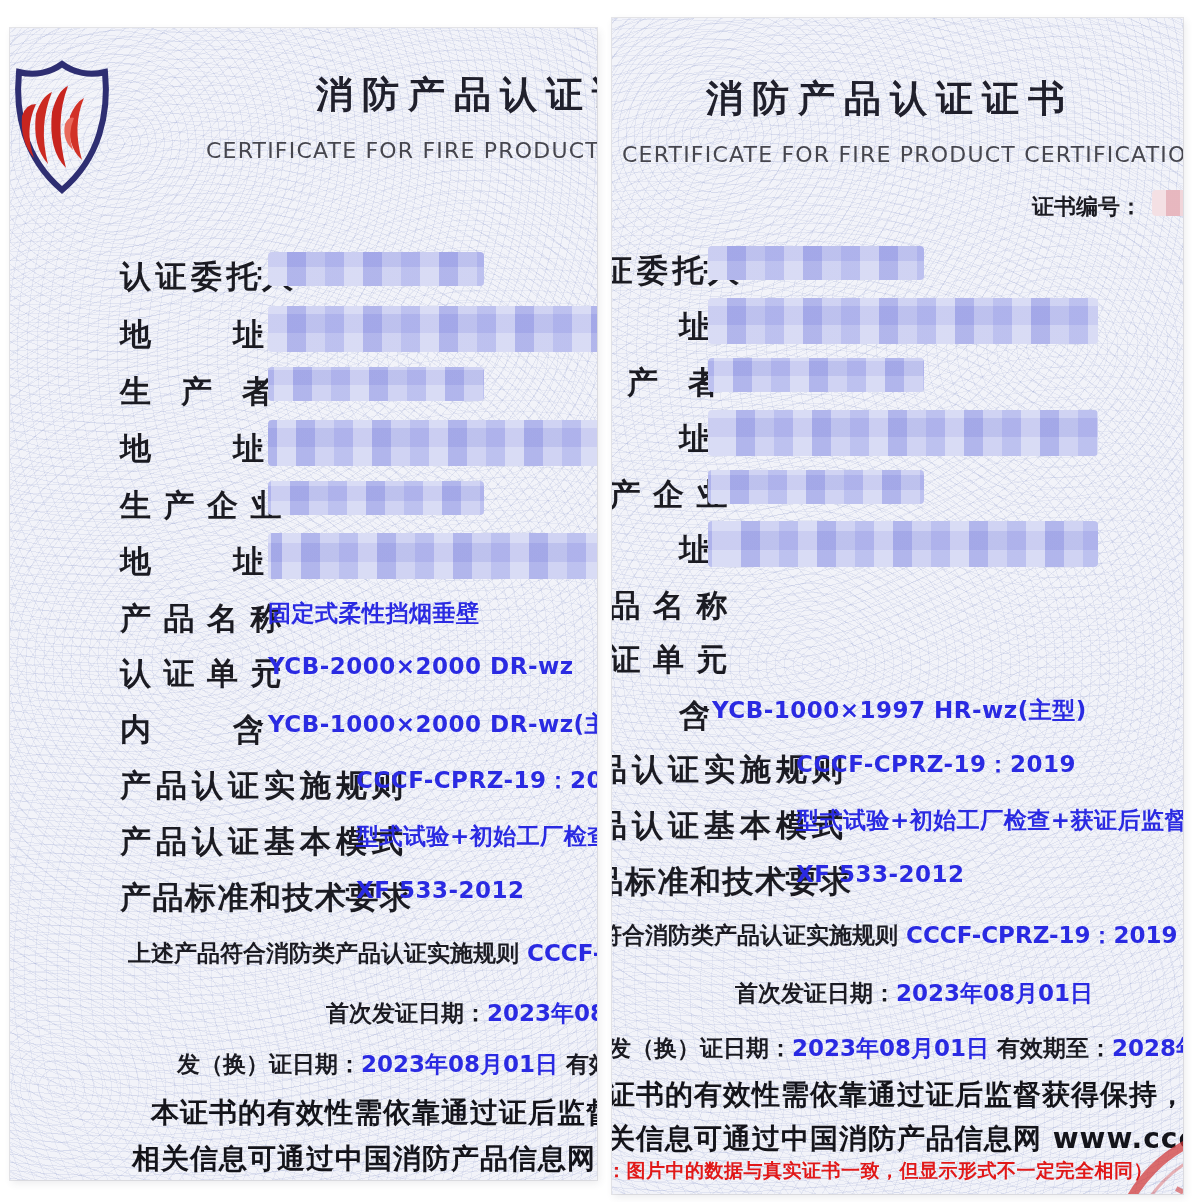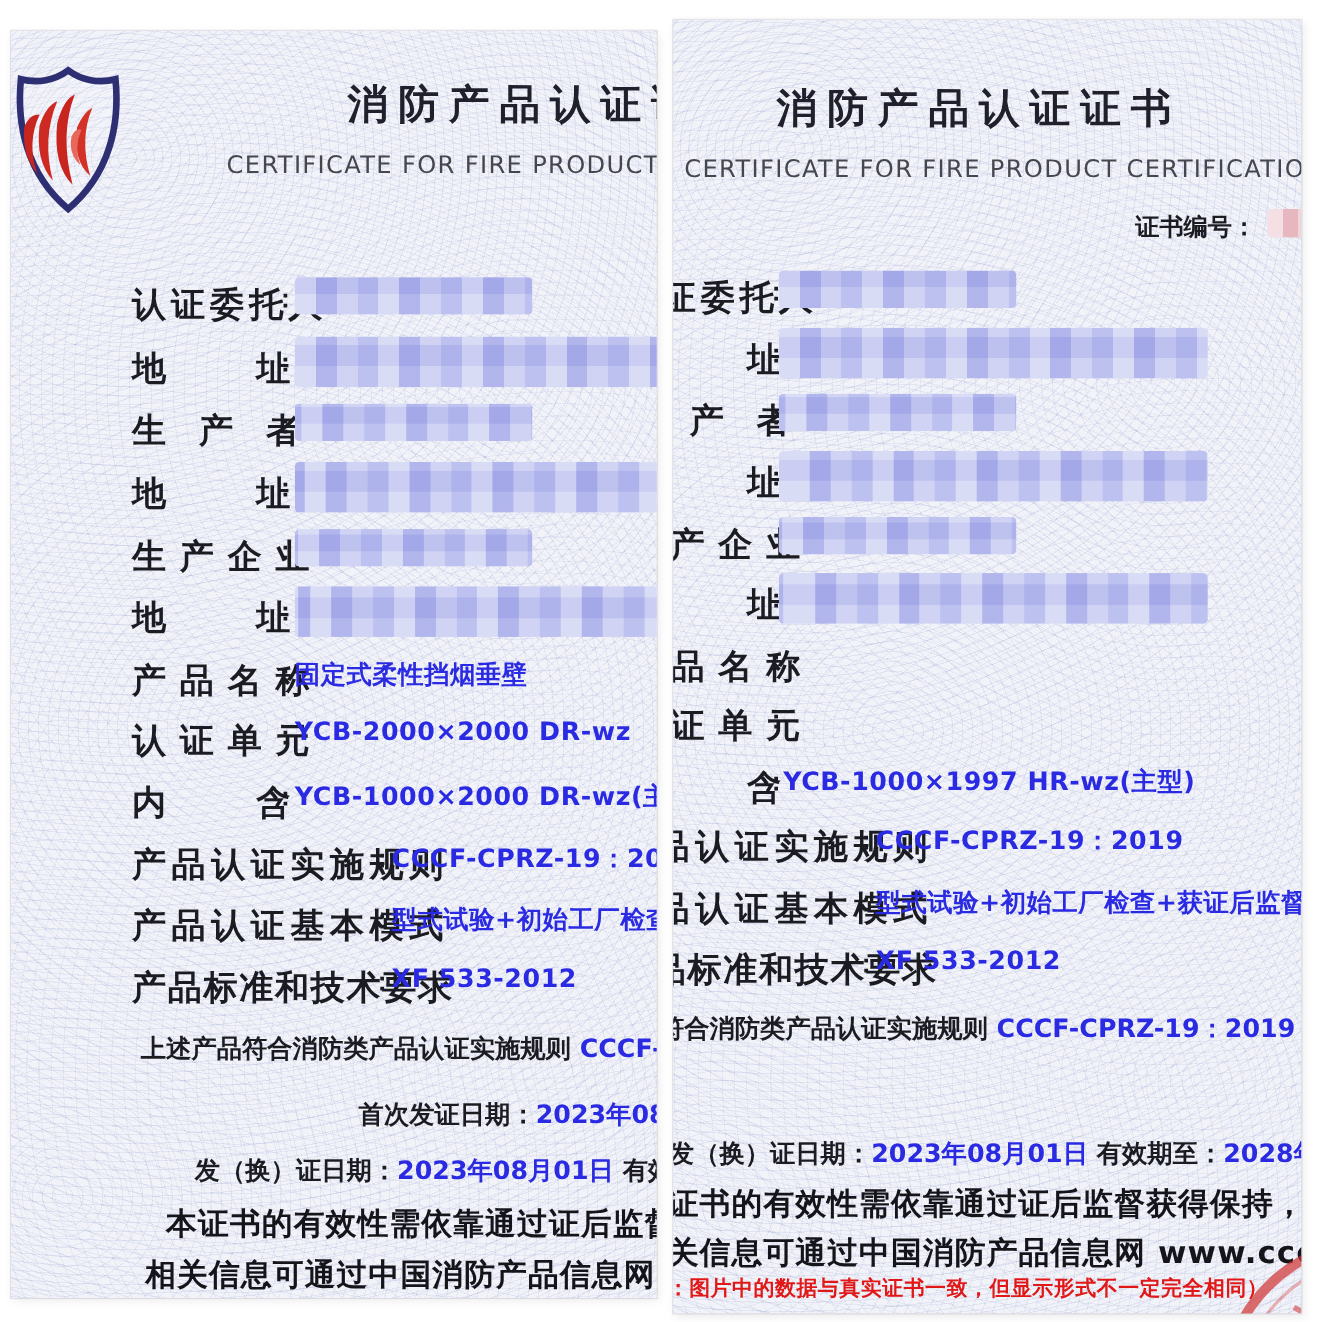--- a/index.html
+++ b/index.html
@@ -246,20 +246,25 @@
         <span class="colon">：</span>
       <span class="val">XF 533-2012</span>
     </div>
 
     <div class="row" style="top:902px">
       <div class="mixed" style="left:-105px">
         <span class="b">上述产品符合消防类产品认证实施规则 </span><span class="u">CCCF-CPRZ-19：2019</span><span class="b"> 的要求</span>
       </div>
     </div>
 
+    <div class="row" style="top:960px">
+      <div class="mixed" style="left:123px">
+        <span class="b">首次发证日期</span><span class="b">：</span><span class="u">2023年08月01日</span>
+      </div>
+    </div>
 
     <div class="row" style="top:1015px">
       <div class="mixed" style="left:-4px">
         <span class="b">发（换）证日期</span><span class="b">：</span><span class="u">2023年08月01日</span><span class="b"> 有效期至</span><span class="b">：</span><span class="u">2028年07月31日</span>
       </div>
     </div>
 
     <div class="footer-line" style="left:-34px;top:1058px">本证书的有效性需依靠通过证后监督获得保持，本证书</div>
     <div class="footer-line" style="left:-34px;top:1102px">相关信息可通过中国消防产品信息网 www.cccf.com.cn 查询</div>
 

